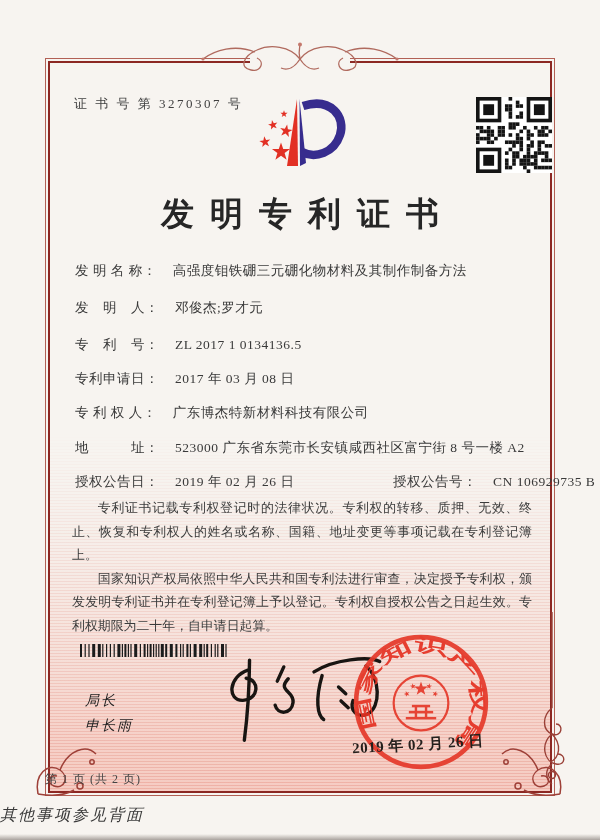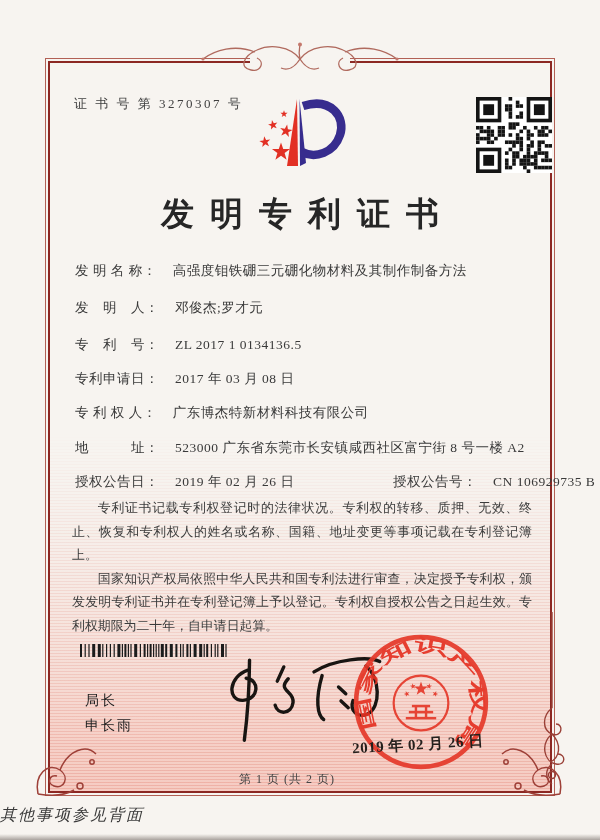--- a/index.html
+++ b/index.html
@@ -38,22 +38,22 @@
     font-size:33px;font-weight:600;letter-spacing:16px;text-indent:16px;color:#262626;
   }
   .field{position:absolute;left:75px;font-size:13.5px;color:#3a3a3a;letter-spacing:.5px;white-space:nowrap;}
   .field .val{margin-left:16px;}
   .grant-no-part{position:absolute;left:318px;top:0;}
   .paras{
     position:absolute;left:72px;top:497px;width:460px;
     font-size:12.9px;line-height:23.5px;color:#3b3b3b;text-align:justify;
   }
   .paras p{margin:0;text-indent:2em;}
-  .officer{position:absolute;left:85px;top:688px;font-size:14px;letter-spacing:2px;color:#222;line-height:25px;}
-  .page-no{position:absolute;left:45px;top:771px;width:484px;text-align:center;font-size:12px;color:#444;letter-spacing:1px;}
+  .officer{position:absolute;left:85px;top:688px;font-size:14px;letter-spacing:2px;color:#222;line-height:25px;font-style:italic;}
+  .page-no{position:absolute;left:45px;top:771px;width:484px;font-size:12px;color:#444;letter-spacing:1px;}
   .back-note{position:absolute;left:0;top:805px;width:100%;text-align:left;font-size:16px;font-style:italic;color:#3a3a3a;letter-spacing:2px;}
   .seal-date{
     position:absolute;left:352px;top:734px;width:175px;
     font-size:15px;font-weight:bold;color:#241f1c;letter-spacing:.5px;
     transform:rotate(-3.5deg);
   }
   svg{display:block;}
   .abs{position:absolute;}
 </style>
 </head>

